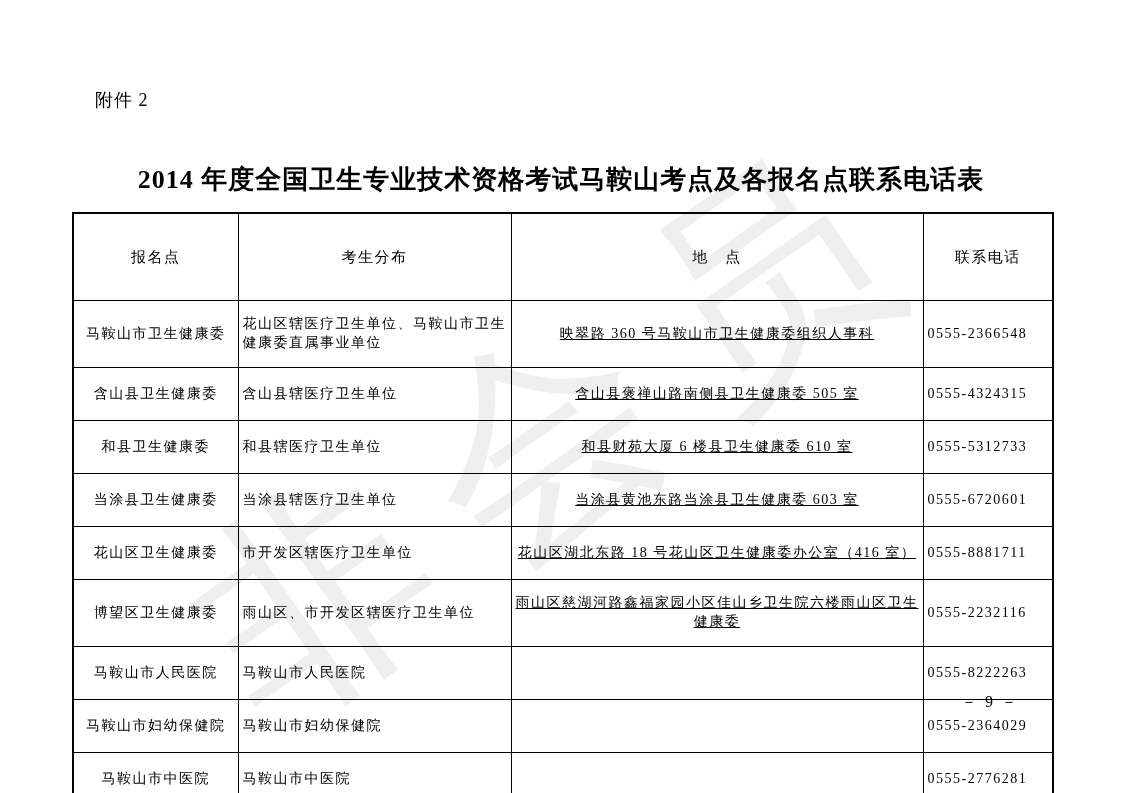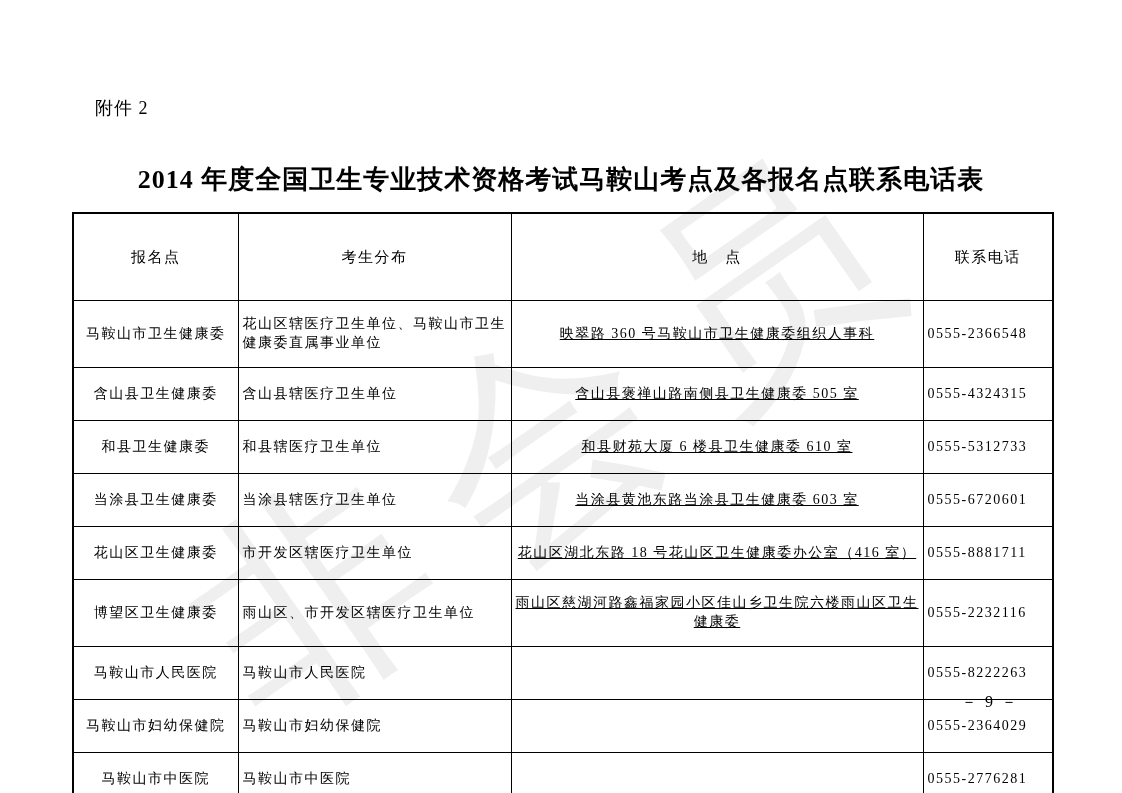--- a/index.html
+++ b/index.html
@@ -3,21 +3,21 @@
 <meta charset="utf-8">
 <style>
   html,body{margin:0;padding:0;}
   body{
     width:1122px;height:793px;
     background:#ffffff;color:#000;
     font-family:"Liberation Serif","DejaVu Serif",serif;
     position:relative;overflow:hidden;
   }
   .attachment-label{
-    position:absolute;left:95px;top:96px;
+    position:absolute;left:95px;top:88px;
     font-size:18px;letter-spacing:1px;
   }
   .doc-title{
     position:absolute;top:162px;left:0;width:1122px;
     text-align:center;font-size:26px;font-weight:bold;
     letter-spacing:1px;white-space:nowrap;
   }
   .watermark{
     position:absolute;left:150px;top:200px;width:820px;height:460px;
     display:flex;align-items:center;justify-content:center;

